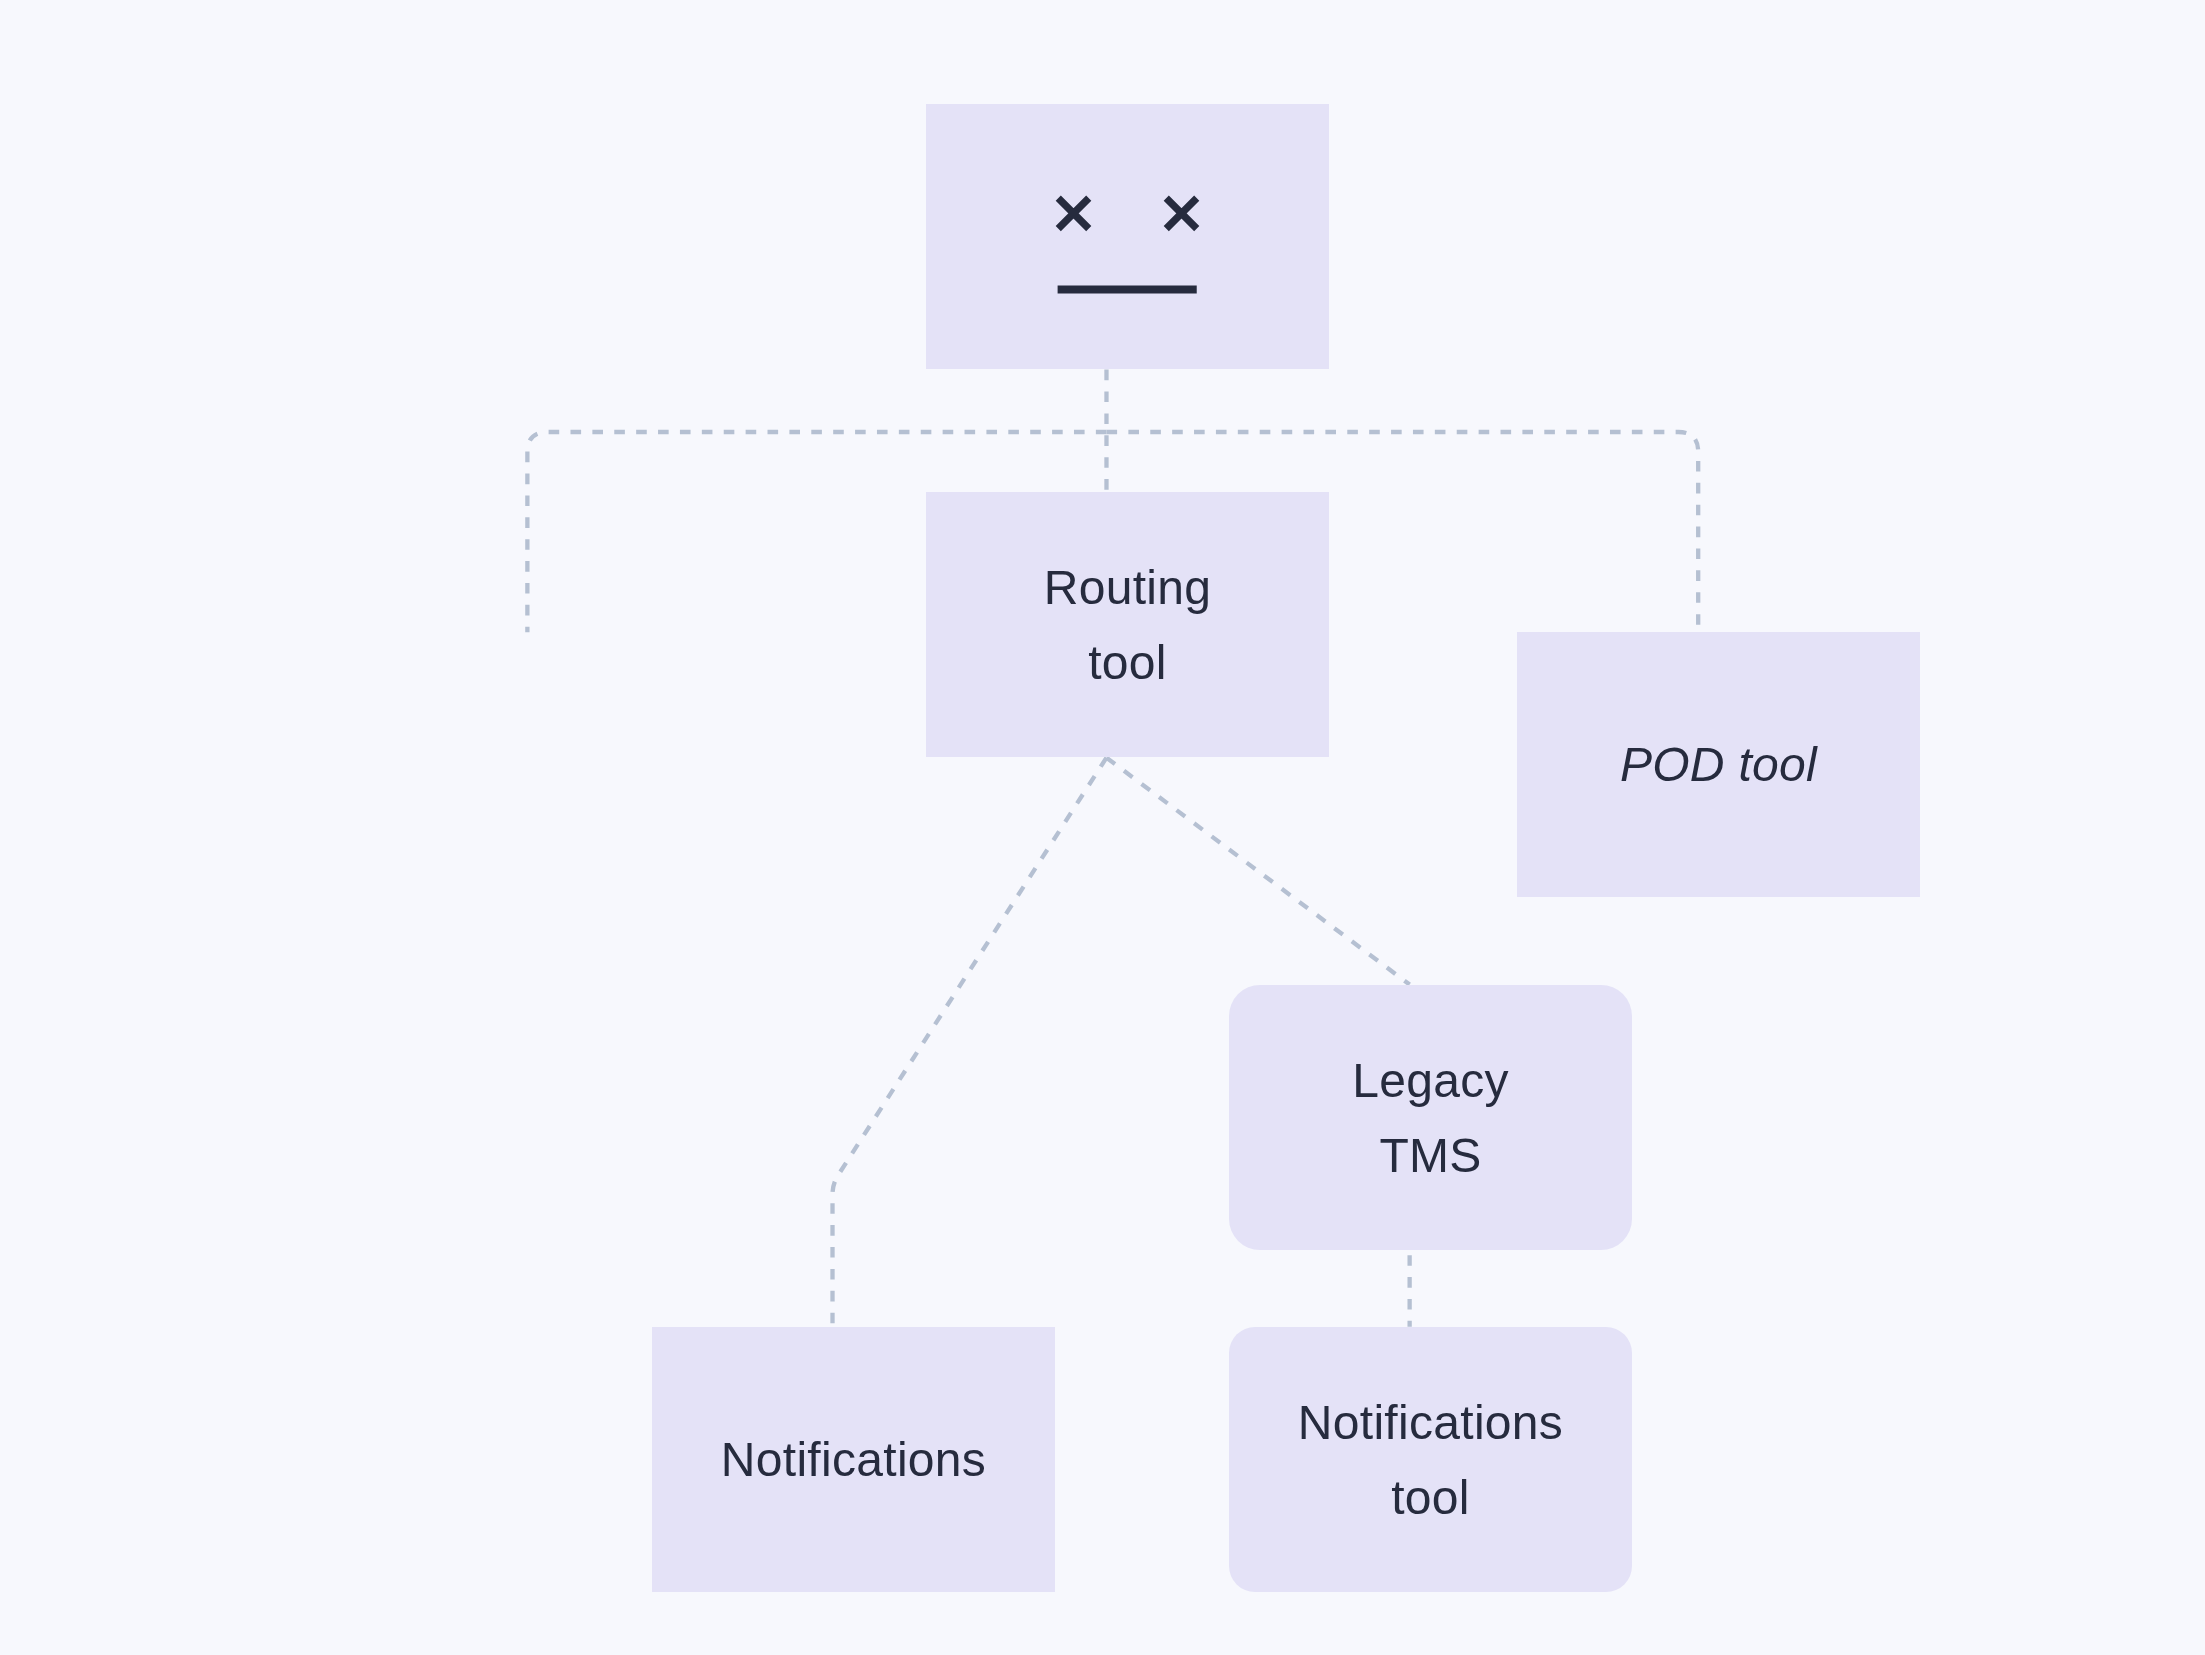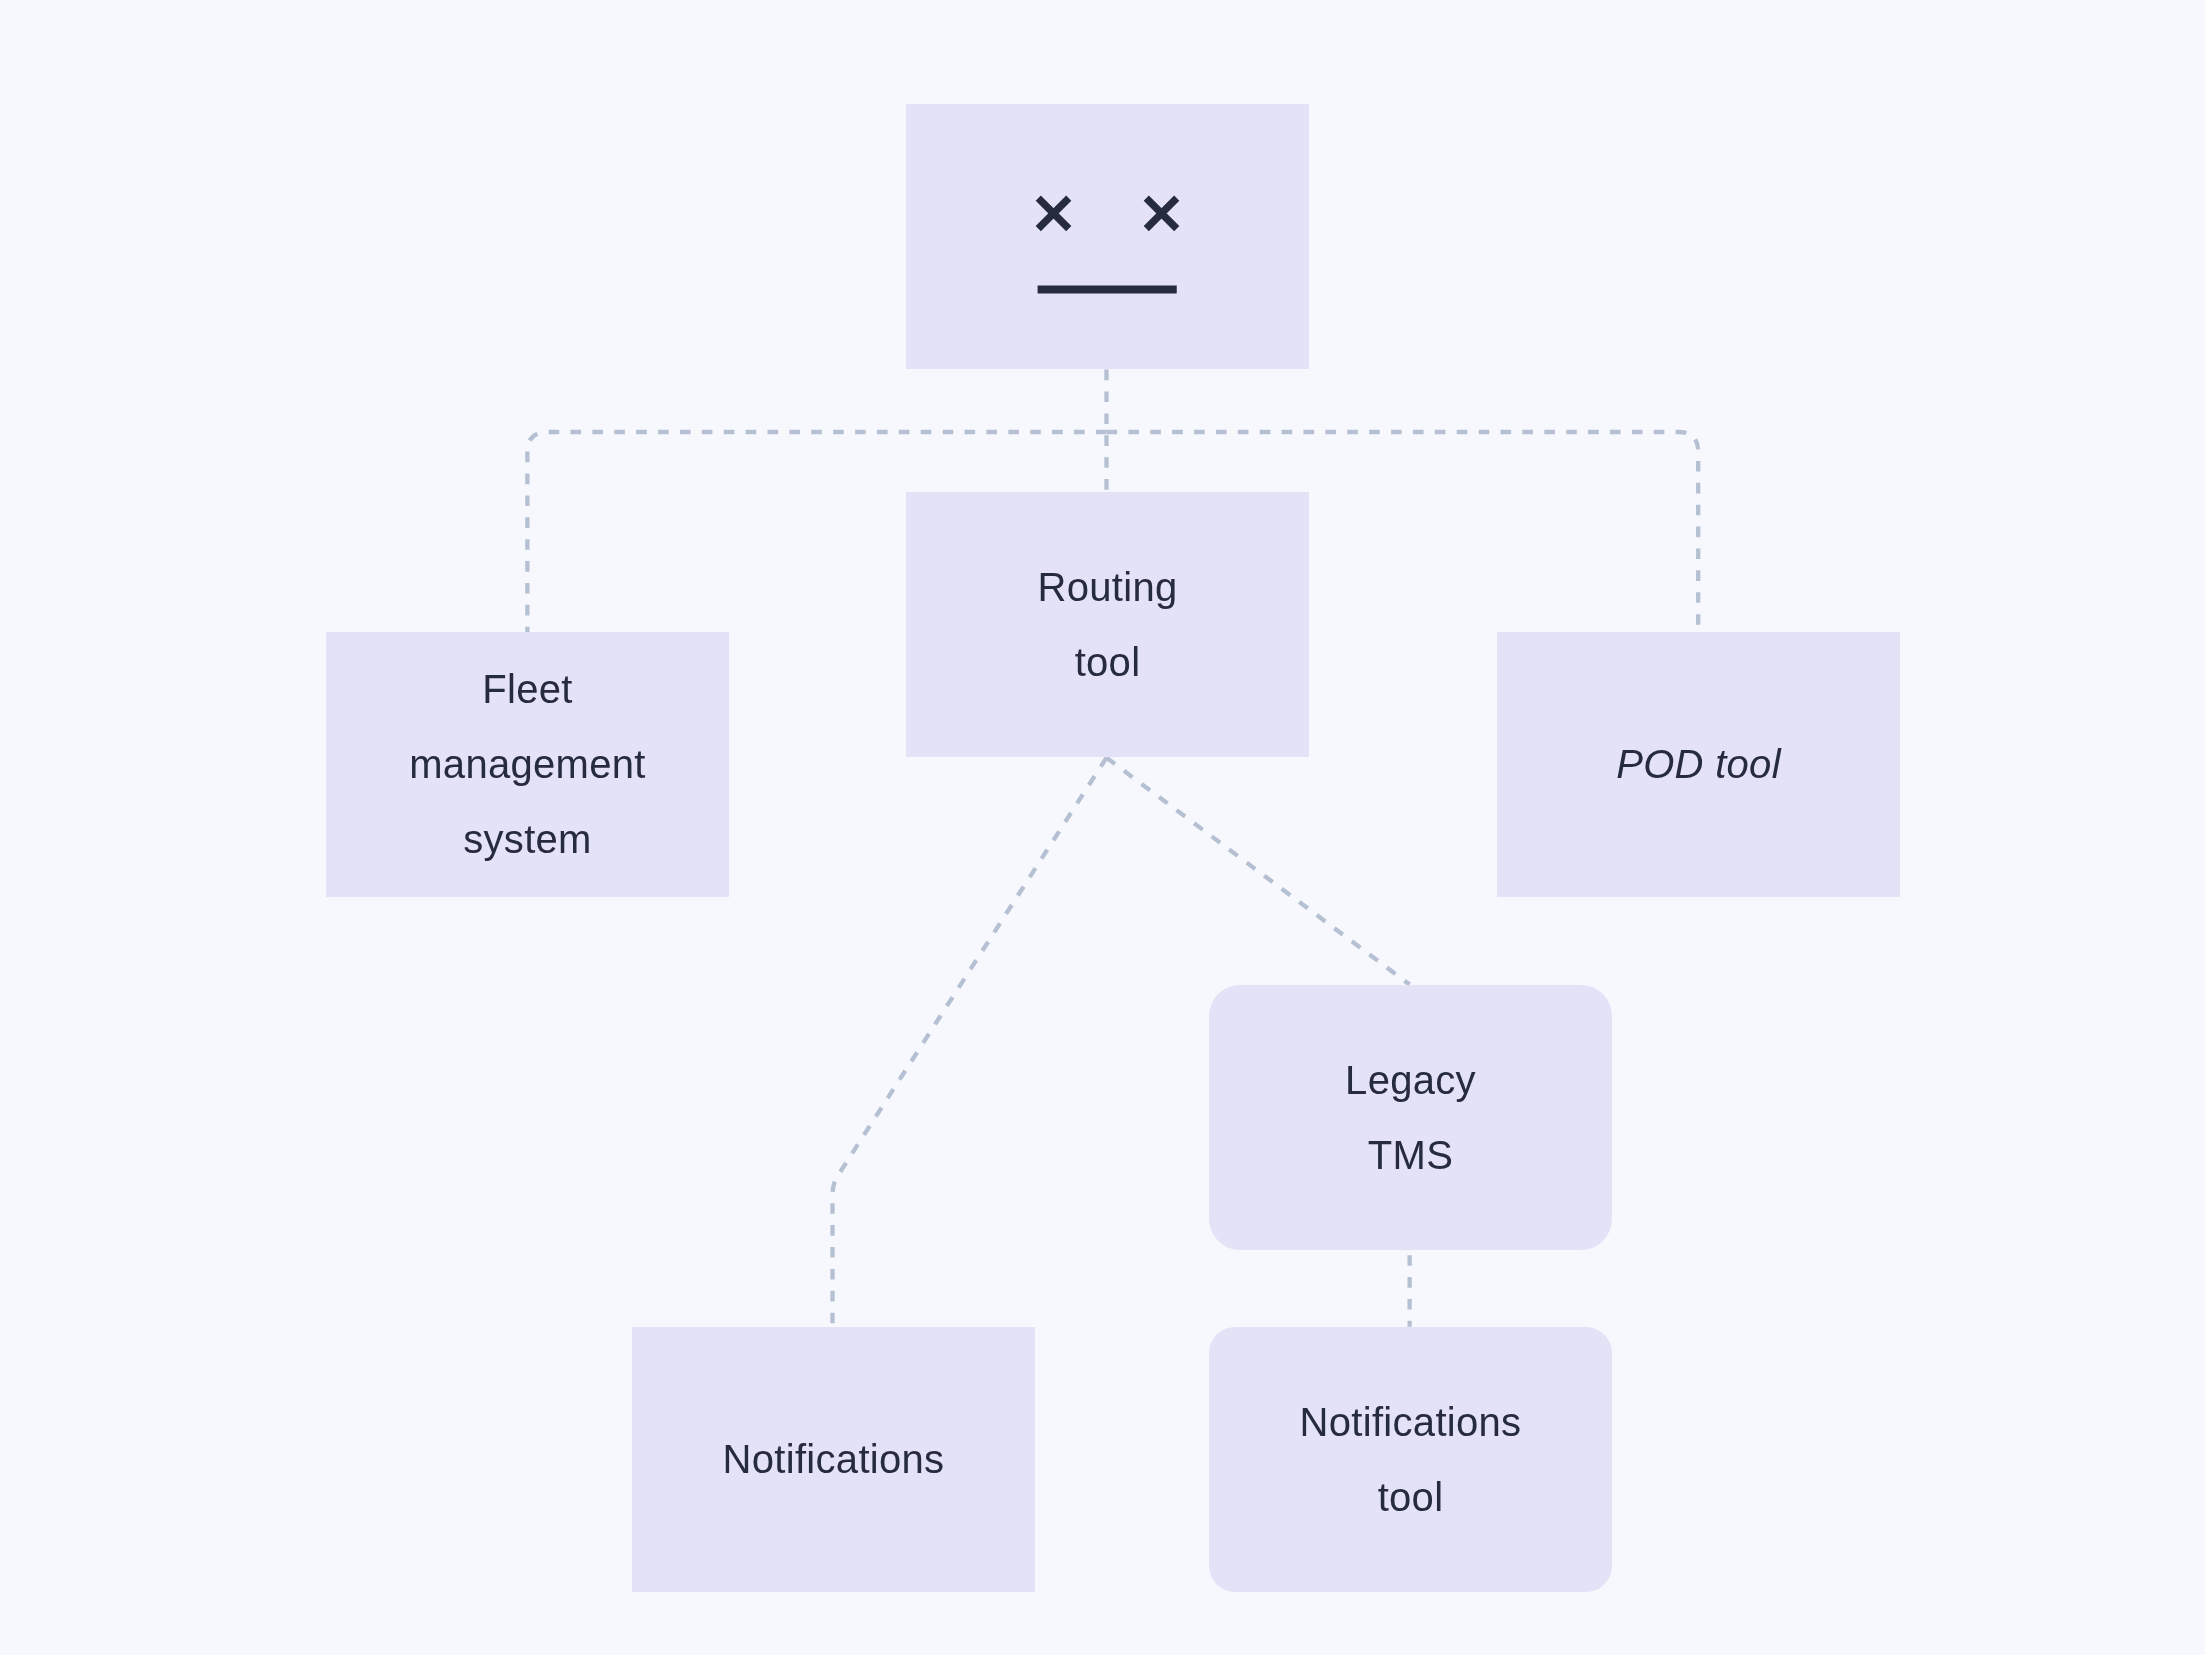--- a/index.html
+++ b/index.html
@@ -33,24 +33,25 @@
   }
   .node {
     position: absolute;
     width: 403px;
     height: 265px;
     display: flex;
     flex-direction: column;
     align-items: center;
     justify-content: center;
     text-align: center;
-    font-size: 40px;
+    font-size: 48px;
     line-height: 75px;
     font-weight: 500;
     letter-spacing: 0.3px;
+    margin-left: 20px;
   }
   .node .label-line {
     white-space: nowrap;
   }
   .node-dead-system   { left: 906px; top: 104px; }
   .node-routing       { left: 906px; top: 492px; }
   .node-fleet         { left: 326px;  top: 632px; }
   .node-pod           { left: 1497px; top: 632px; font-style: italic; }
   .node-legacy        { left: 1209px; top: 985px; }
   .node-spreadsheets  { left: 632px;  top: 1327px; }
@@ -83,25 +84,20 @@
   </svg>
 
   <div class="node node-dead-system" style="background: rgb(228, 226, 247); color: rgb(38, 43, 62);">
     <svg class="face-icon" viewBox="0 0 607 400" xmlns="http://www.w3.org/2000/svg">
       <path class="face-stroke" d="M199 142 L245 188 M245 142 L199 188" stroke="#262b3e"></path>
       <path class="face-stroke" d="M362 142 L408 188 M408 142 L362 188" stroke="#262b3e"></path>
       <path class="face-stroke face-mouth" d="M198 280 L408 280" stroke="#262b3e"></path>
     </svg>
   </div>
 
-  <div class="node node-fleet" style="background: rgb(228, 226, 247); color: rgb(38, 43, 62);">
-    <div class="label-line">Fleet</div>
-    <div class="label-line">management</div>
-    <div class="label-line">system</div>
-  </div>
 
   <div class="node node-routing" style="background: rgb(228, 226, 247); color: rgb(38, 43, 62);">
     <div class="label-line">Routing</div>
     <div class="label-line">tool</div>
   </div>
 
   <div class="node node-pod" style="background: rgb(228, 226, 247); color: rgb(38, 43, 62);">
     <div class="label-line">POD tool</div>
   </div>
 

